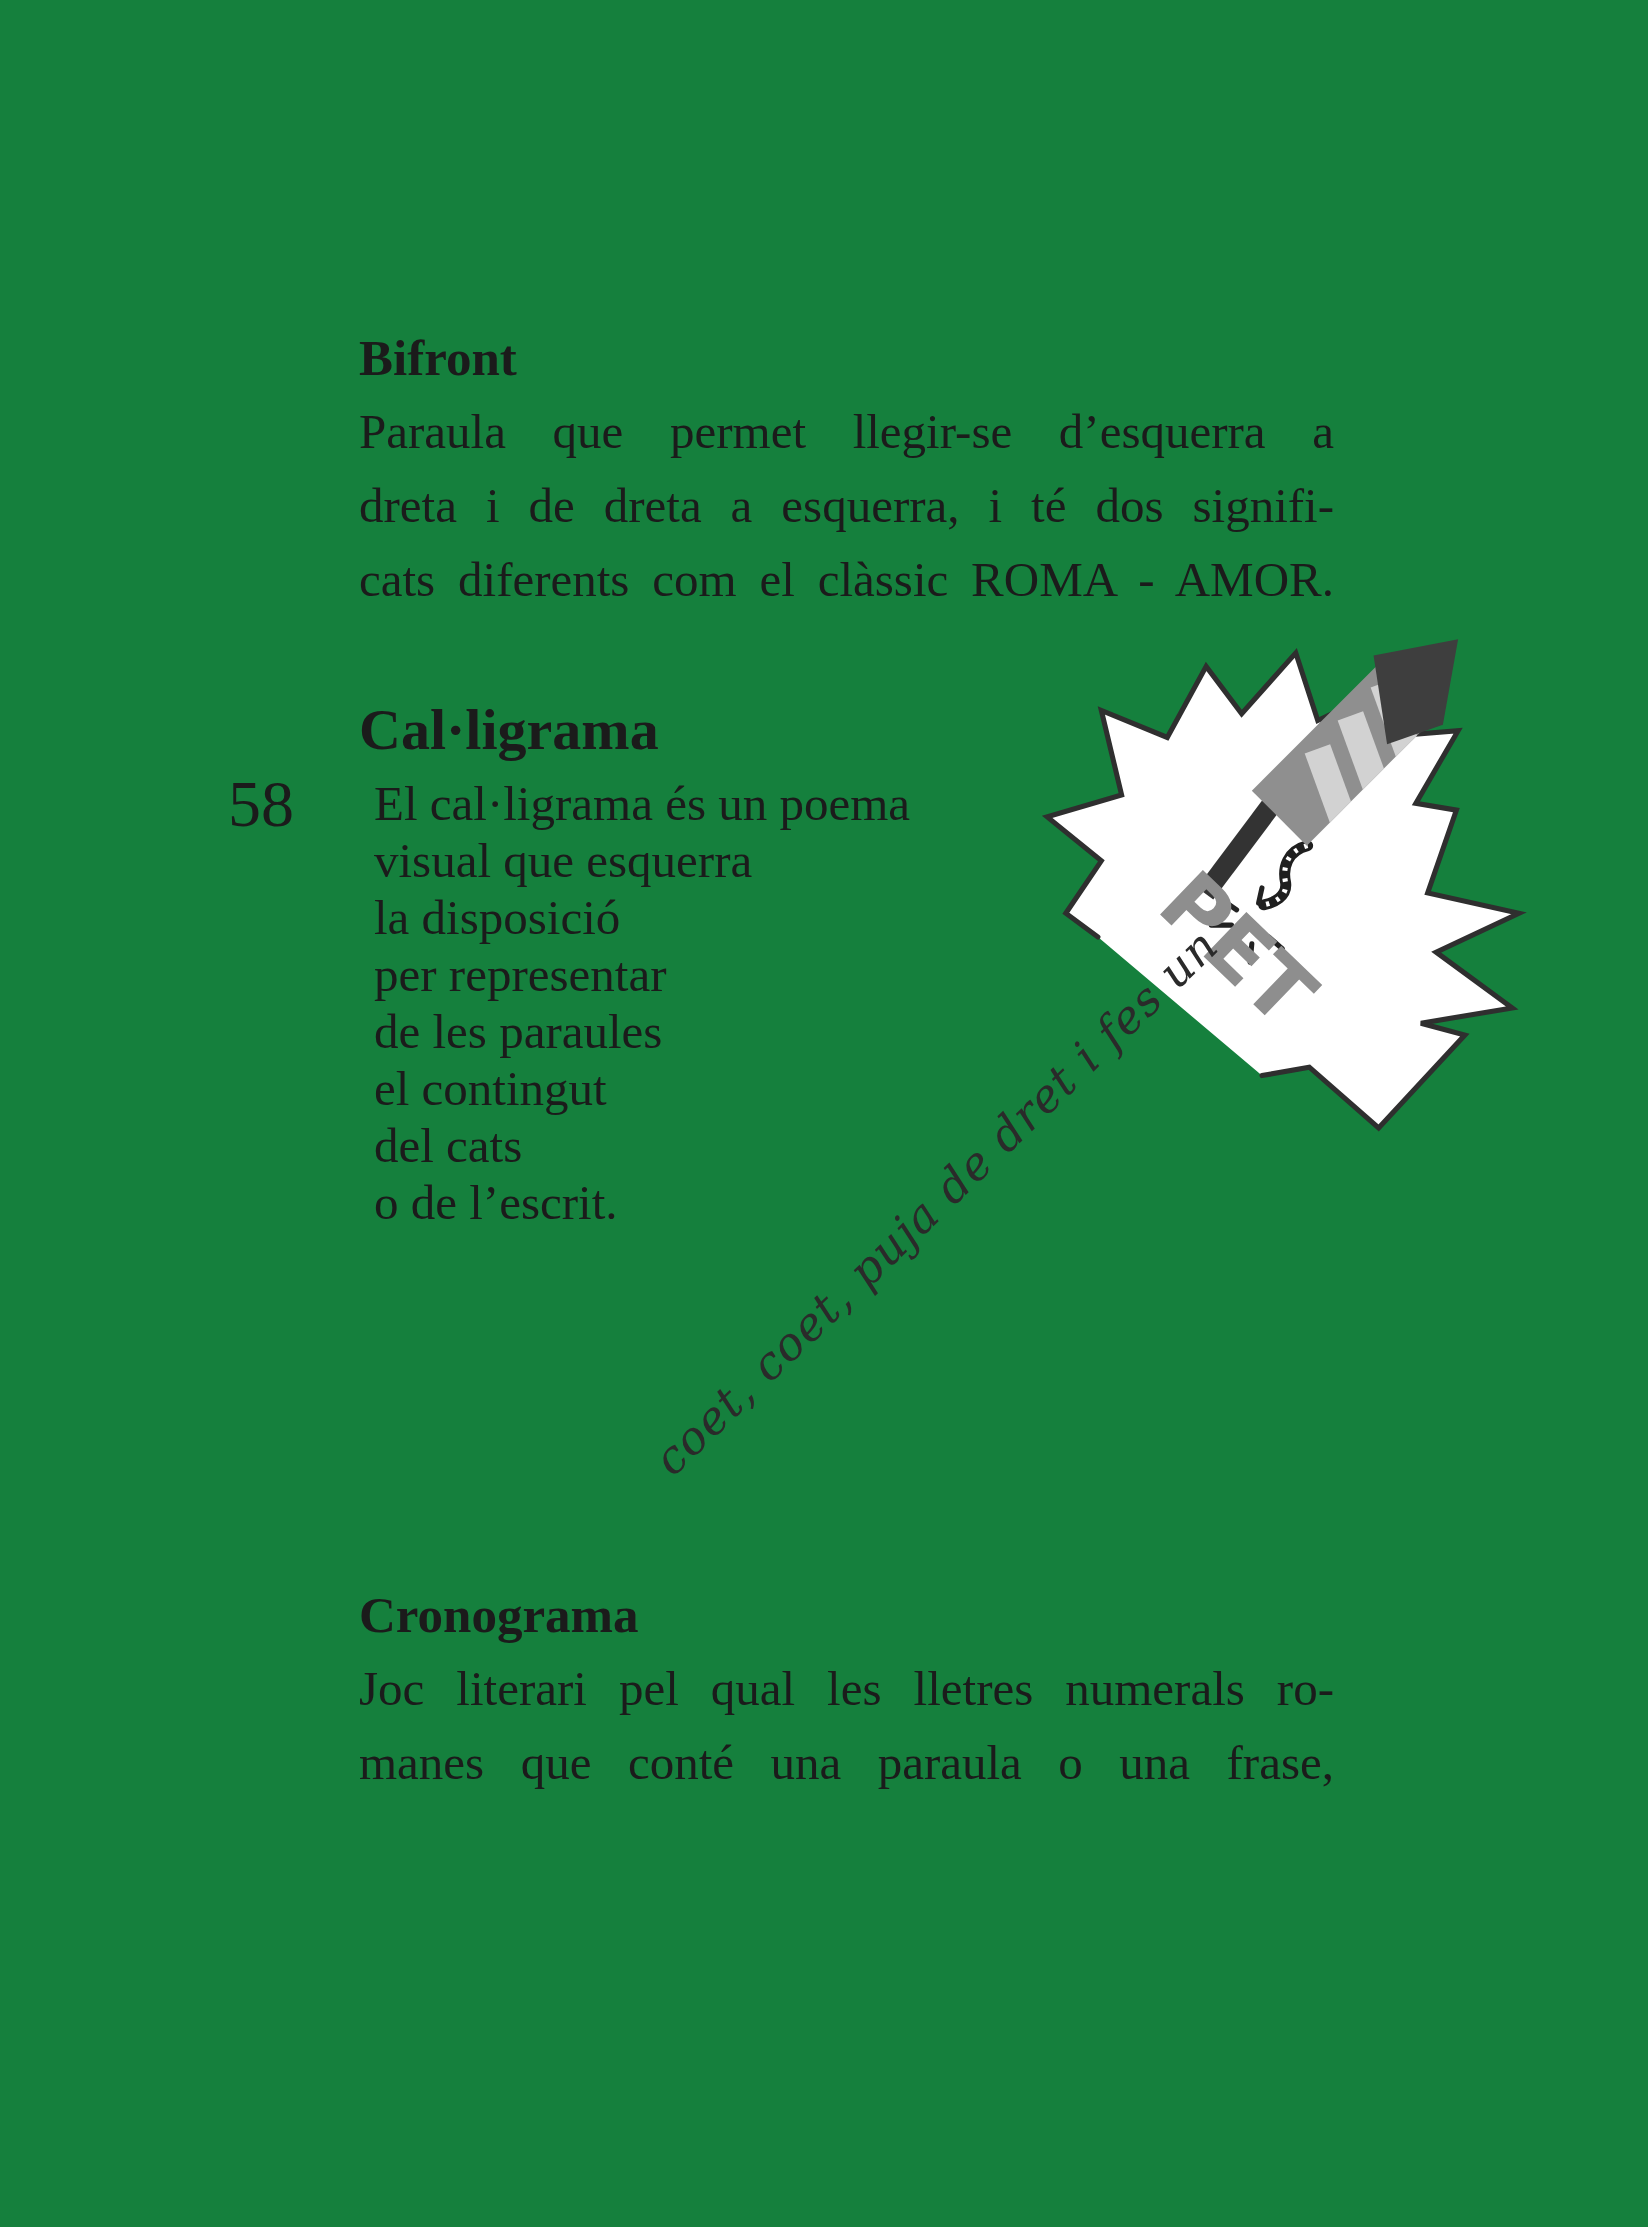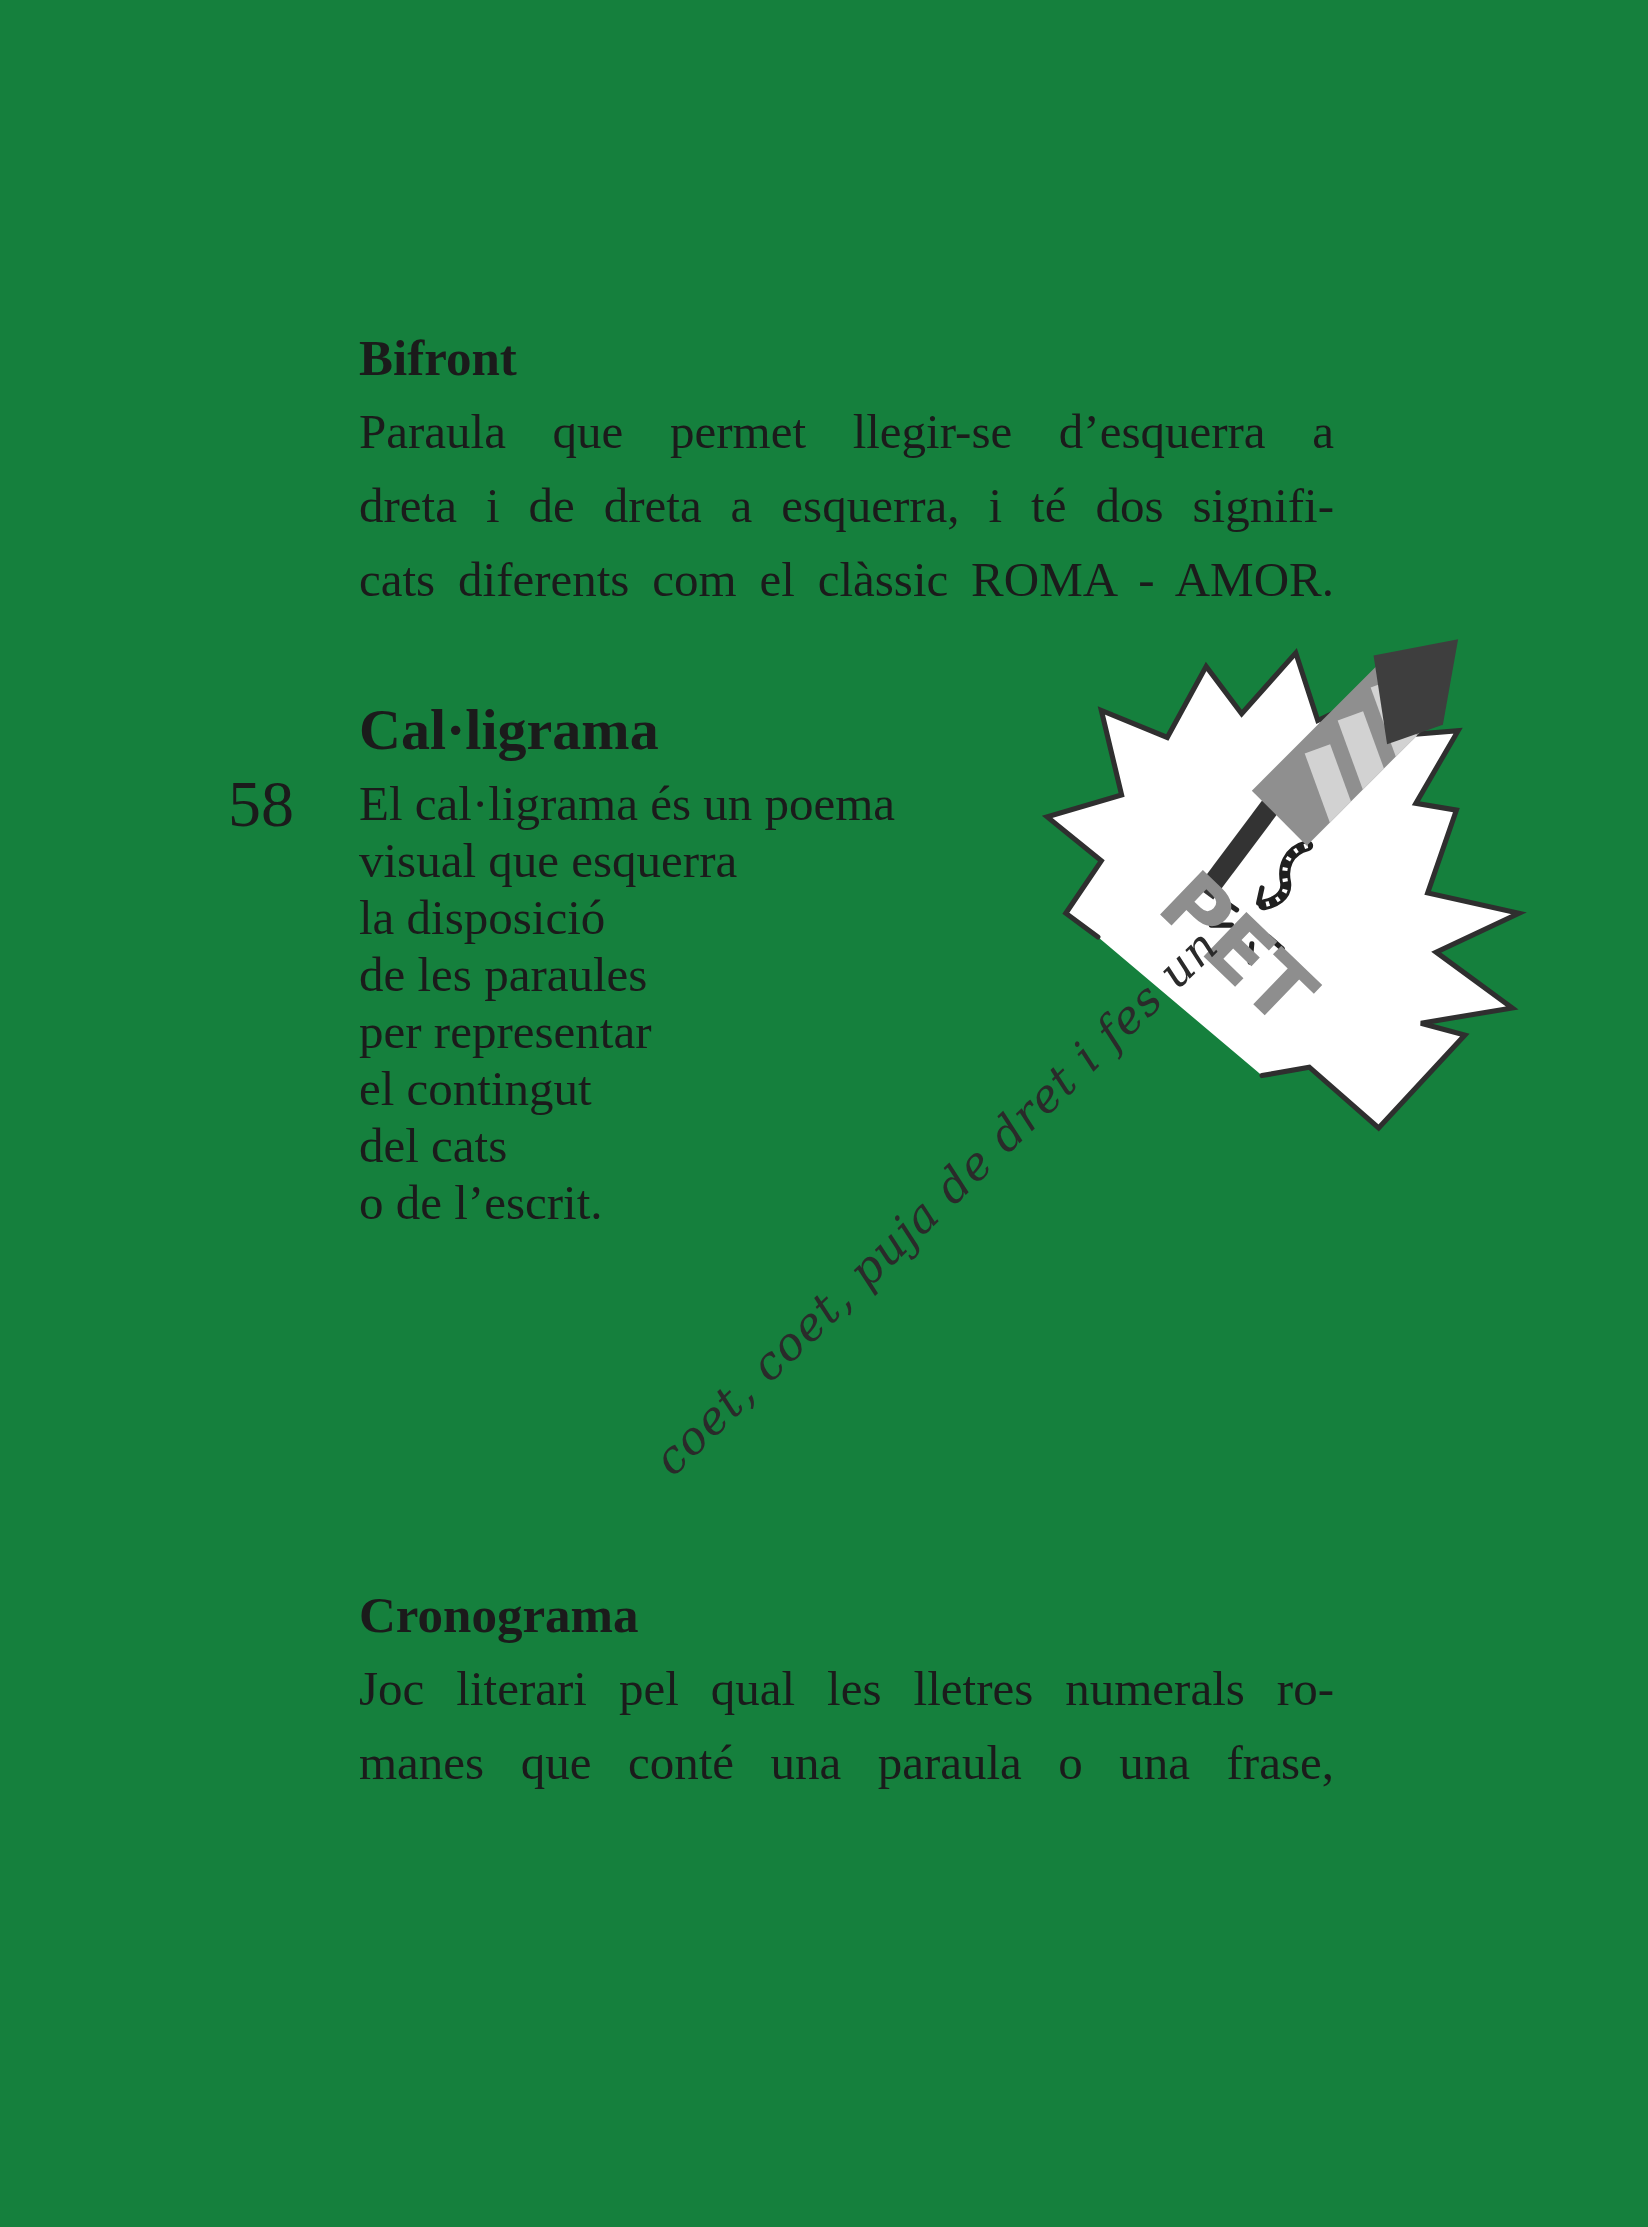--- a/index.html
+++ b/index.html
@@ -9,21 +9,21 @@
     background:#15803d;
     overflow:hidden;
     font-family:"Liberation Serif","DejaVu Serif",serif;
     color:#1b1b1b;
   }
   .abs{position:absolute;}
   .body-size{font-size:49px;line-height:74px;}
   .term{font-weight:bold;font-size:51px;}
   .just{text-align:justify;text-align-last:justify;}
   .def-block{left:359px;width:975px;}
-  .poem{font-size:49px;line-height:57px;left:359px;width:761px;}
+  .poem{font-size:49px;line-height:57px;left:374px;width:761px;}
   .pagenum{font-size:66px;line-height:49px;left:228px;top:779px;}
   .crono{top:1578px;}
   .bifront{top:321px;}
   .calheading{left:359px;top:693px;font-size:58px;line-height:74px;font-weight:bold;}
   .poemblock{top:775px;}
   svg text.pet{
     font-family:"DejaVu Sans","Liberation Sans",sans-serif;
     font-weight:bold;
     font-size:100px;
     letter-spacing:-2px;
@@ -48,22 +48,22 @@
   </div>
 
   <div class="abs calheading">Cal·ligrama</div>
 
   <div class="abs pagenum">58</div>
 
   <div class="abs poem poemblock">
     <div>El cal·ligrama és un poema</div>
     <div>visual que esquerra</div>
     <div>la disposició</div>
+    <div>per representar</div>
     <div>de les paraules</div>
-    <div>per representar</div>
     <div>el contingut</div>
     <div>del cats</div>
     <div>o de l’escrit.</div>
   </div>
 
   <svg class="abs" style="left:592px;top:592px;" width="973" height="930" viewBox="0 0 1150 1100">
 
     <polyline points="598,408 560,380 602,318 538,266 626,240 602,140 680,172 726,88 768,144 832,72 858,152 930,118 950,170 1024,164 974,250 1022,258 988,356 1096,380 998,426 1088,492 980,510 1032,524 930,634 848,562 792,572" fill="#ffffff" stroke="#2f2f2f" stroke-width="6" stroke-linejoin="miter" stroke-linecap="round"></polyline>
 
     <line x1="732" y1="347" x2="872" y2="160" stroke="#333333" stroke-width="24" stroke-linecap="square"></line>

